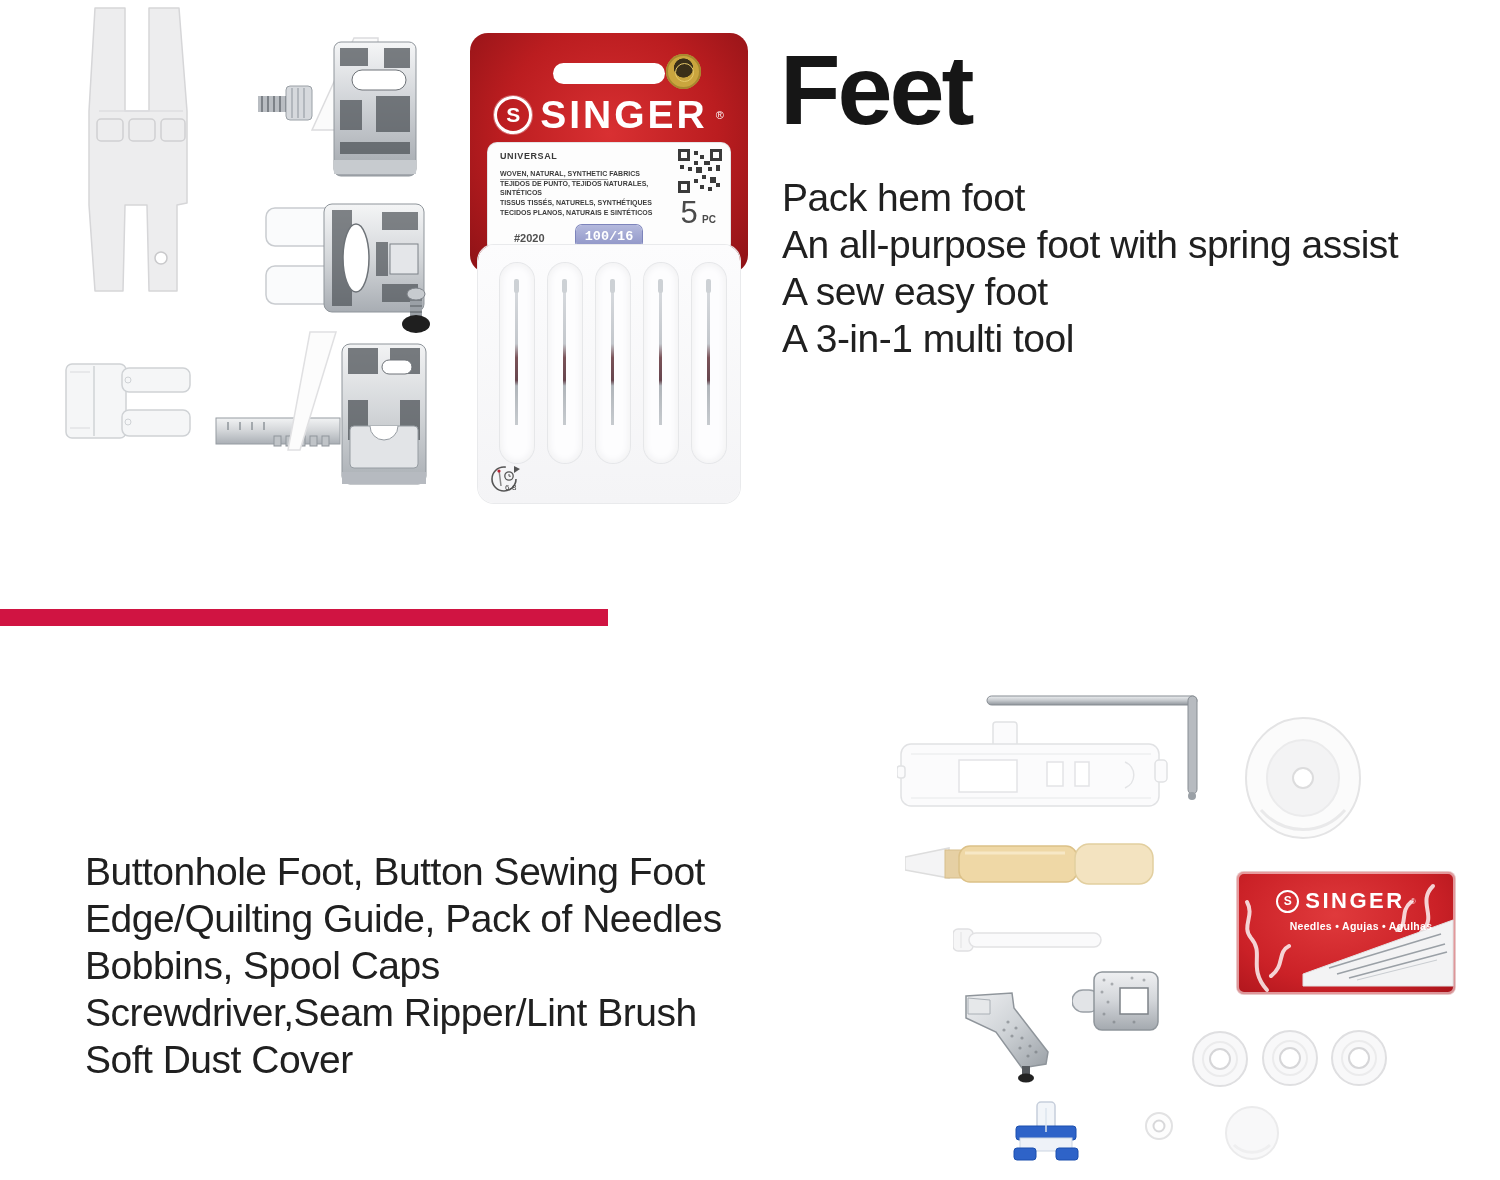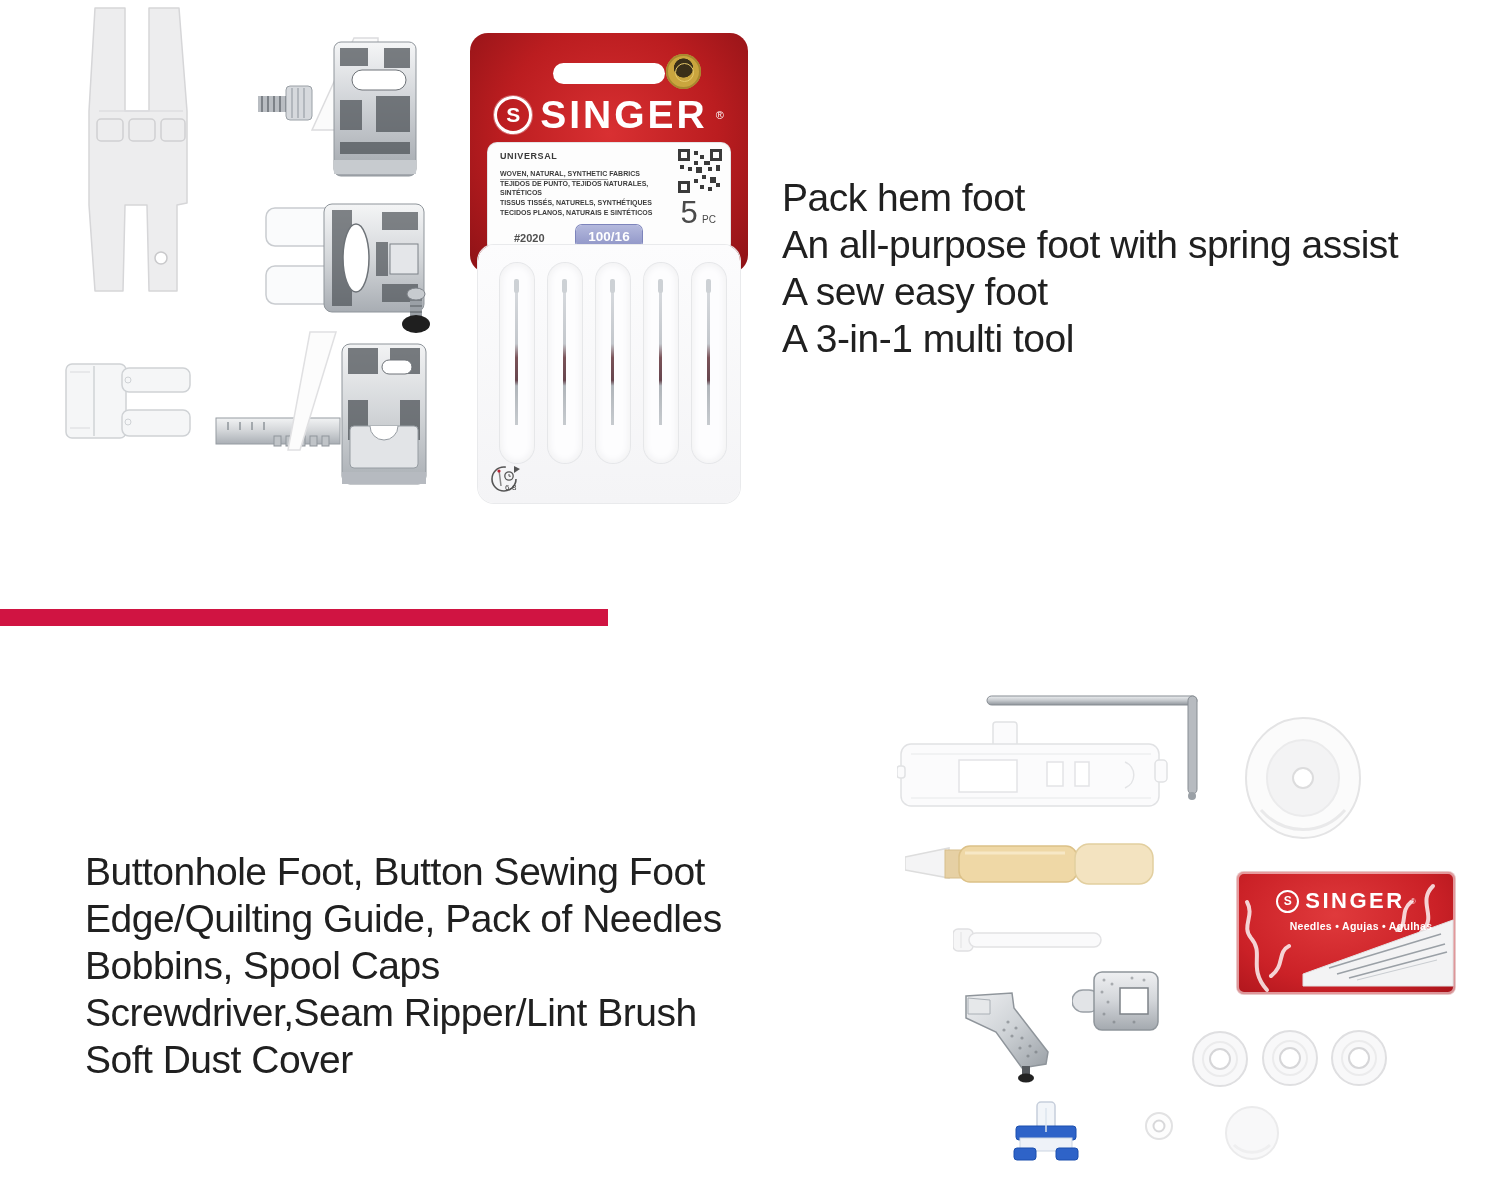--- a/index.html
+++ b/index.html
@@ -27,25 +27,25 @@
   .reg{font-size:11px;color:#fff;vertical-align:top;line-height:10px;}
   .label-panel{position:absolute;left:18px;top:110px;width:242px;height:110px;border-radius:9px;background:#fdfdfd;
      box-shadow:0 0 0 1px #e4e4e6;}
   .universal{position:absolute;left:12px;top:8px;font-size:9px;font-weight:bold;letter-spacing:.6px;color:#3a3a3a;
      border-bottom:1px solid #9a9a9a;padding-bottom:18px;width:108px;}
   .desc{position:absolute;left:12px;top:26px;width:160px;font-size:7px;font-weight:bold;line-height:1.3;color:#3d3d3d;}
   .desc div{margin-bottom:1px;}
   .qr{position:absolute;right:8px;top:6px;}
   .qty{position:absolute;right:14px;top:52px;color:#4a4a4a;}
   .qty .n{font-size:31px;font-weight:400;}
-  .qty .u{font-size:10px;font-weight:normal;}
+  .qty .u{font-size:10px;font-weight:bold;}
   .sku{position:absolute;left:26px;bottom:9px;font-size:11px;font-weight:bold;color:#4f4f4f;}
   .size-badge{position:absolute;left:88px;bottom:5px;width:66px;height:23px;border-radius:6px;
      background:linear-gradient(180deg,#b4b9dd,#8d93c6);box-shadow:0 0 0 1px #7d84bb;
-     display:flex;align-items:center;justify-content:center;font-size:13.5px;font-weight:bold;color:#fff;}
+     display:flex;align-items:center;justify-content:center;font-size:13.5px;font-weight:bold;color:#fff;font-family:Liberation Mono, monospace;}
   .blister{position:absolute;left:8px;top:212px;width:262px;height:258px;border-radius:16px;
      background:linear-gradient(180deg,#fcfcfd,#f4f4f6);box-shadow:0 0 0 1px #e9eaec;}
   .slot{position:absolute;top:18px;width:34px;height:200px;border-radius:17px;background:#fdfdfe;
      box-shadow:0 0 0 1px #e6e7e9, inset 0 0 8px #ececee;}
   .needle{position:absolute;left:15px;top:22px;width:3px;height:140px;
      background:linear-gradient(180deg,#d8dbdf 0%,#c3c7cc 42%,#7a5258 52%,#66454e 68%,#b0b5ba 72%,#c7cbcf 100%);}
   .needle:before{content:"";position:absolute;left:-1px;top:-6px;width:5px;height:14px;background:#cdd1d5;border-radius:2px;}
   
   .packet{width:218px;height:122px;border-radius:7px;position:relative;overflow:hidden;
      background:radial-gradient(ellipse at 45% 35%, #e03a3c 0%, #cb2127 60%, #a8131a 100%);
@@ -256,20 +256,21 @@
         <polygon points="26,3 32,6 26,10" fill="#555"></polygon>
         <path d="M11,7 l2,16" stroke="#888" stroke-width="1.5"></path>
         <circle cx="11" cy="8" r="1.6" fill="#b23"></circle>
         <circle cx="21" cy="13" r="4.2" fill="none" stroke="#555" stroke-width="1.3"></circle>
         <path d="M21,11 v2.2 h1.8" stroke="#555" stroke-width="1" fill="none"></path>
         <text x="17" y="27" font-size="8" fill="#444" font-family="Liberation Sans, sans-serif">6-8</text>
       </svg>
     </div>
   </div>
 
+  <div class="abs big-heading" style="left:780px;top:40px;">Feet</div>
   <div class="abs item-list" style="left:782px;top:174px;">
     <div class="line">Pack hem foot</div>
     <div class="line">An all-purpose foot with spring assist</div>
     <div class="line">A sew easy foot</div>
     <div class="line">A 3-in-1 multi tool</div>
   </div>
 
   <div class="abs divider" style="left:0;top:609px;width:608px;height:17px;"></div>
 
   <div class="abs item-list" style="left:85px;top:848px;">

